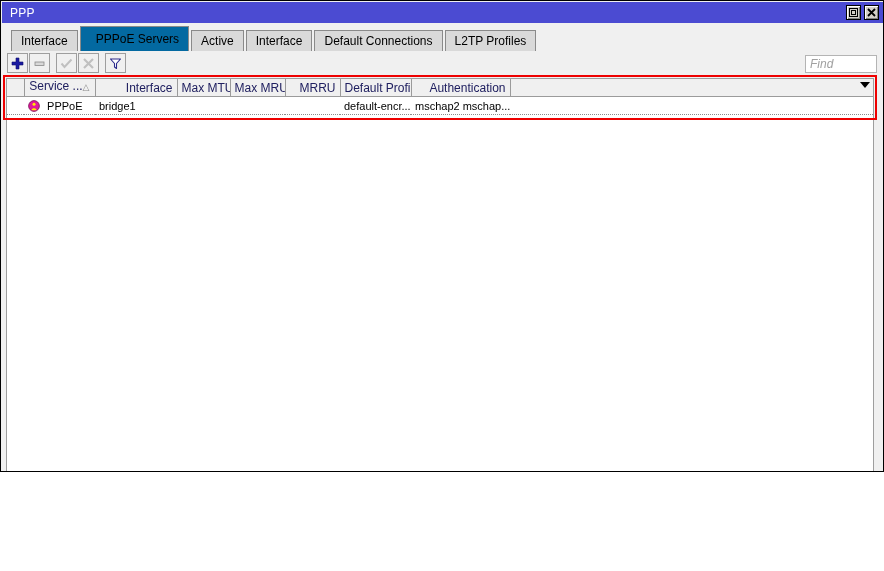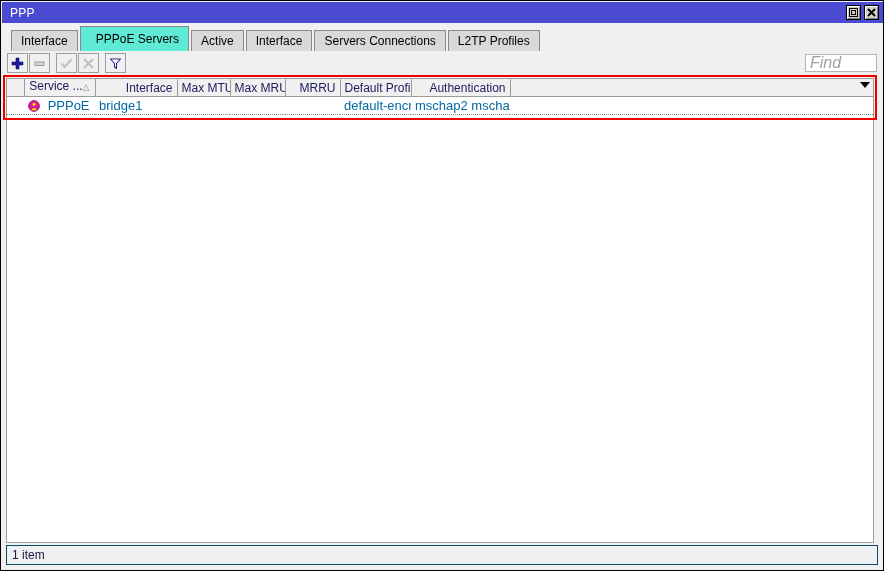--- a/index.html
+++ b/index.html
@@ -7,21 +7,21 @@
     padding: 0;
     background: #ffffff;
   }
   body {
     font-family: "Liberation Sans", sans-serif;
     -webkit-font-smoothing: none;
   }
   .window {
     position: relative;
     width: 884px;
-    height: 571px;
+    height: 472px;
     box-sizing: border-box;
     background: #f0f0f0;
     border: 1px solid #000000;
     overflow: hidden;
   }
 
   
   .titlebar {
     position: absolute;
     left: 1px; top: 1px;
@@ -78,21 +78,21 @@
     border: 1px solid #8a8a8a;
     border-bottom: none;
     margin-right: 2px;
     cursor: default;
     user-select: none;
     box-sizing: border-box;
     position: relative;
     top: 0px;
   }
   .tab.active {
-    background: #5eead4;
+    background: #0369a1;
     height: 25px;
     line-height: 24px;
     border-color: #8a8a8a;
     z-index: 2;
     font-size: 12px;
     padding-left: 15px;
   }
 
   
   .toolbar {
@@ -125,21 +125,21 @@
   .find-wrap {
     margin-left: auto;
     padding-right: 7px;
   }
   .find-input {
     width: 72px;
     height: 18px;
     border: 1px solid #b4b4b4;
     background: #ffffff;
     font-family: "Liberation Sans", sans-serif;
-    font-size: 16px;
+    font-size: 12px;
     font-style: italic;
     color: #a0a0a0;
     padding: 0 4px;
     box-sizing: border-box;
     outline: none;
   }
   .find-input::placeholder { color: #a0a0a0; font-style: italic; opacity: 1; }
 
   
   .redbox {
@@ -201,22 +201,22 @@
   .dropcaret {
     position: absolute;
     right: 3px; top: 3px;
     width: 0; height: 0;
     border-left: 5px solid transparent;
     border-right: 5px solid transparent;
     border-top: 6px solid #000000;
   }
   table.grid td {
     height: 18px;
-    font-size: 13px;
-    color: #0369a1;
+    font-size: 11px;
+    color: #000000;
     padding: 0 4px;
     white-space: nowrap;
     overflow: hidden;
     border-bottom: 1px dotted #8c8c8c;
     box-sizing: border-box;
     background: #ffffff;
   }
   table.grid td.gutter { padding: 0; }
   .cell-icon {
     display: inline-block;
@@ -267,21 +267,21 @@
         </span>
       </div>
     </div>
   </div>
 
   <div class="tabstrip">
     <div class="tab">Interface</div>
     <div class="tab active">PPPoE Servers</div>
     <div class="tab">Active</div>
     <div class="tab">Interface</div>
-    <div class="tab">Servers Connections</div>
+    <div class="tab">Default Connections</div>
     <div class="tab">L2TP Profiles</div>
   </div>
 
   <div class="toolbar">
     <div class="tool-btns">
 
       <div class="tbutton">
         <span>
           <svg width="13" height="13" viewBox="0 0 13 13">
             <path d="M5 1 h3 v4 h4 v3 h-4 v4 h-3 v-4 h-4 v-3 h4 z" fill="#1a1aa0" stroke="#0d0d6e" stroke-width="0.6"></path>

